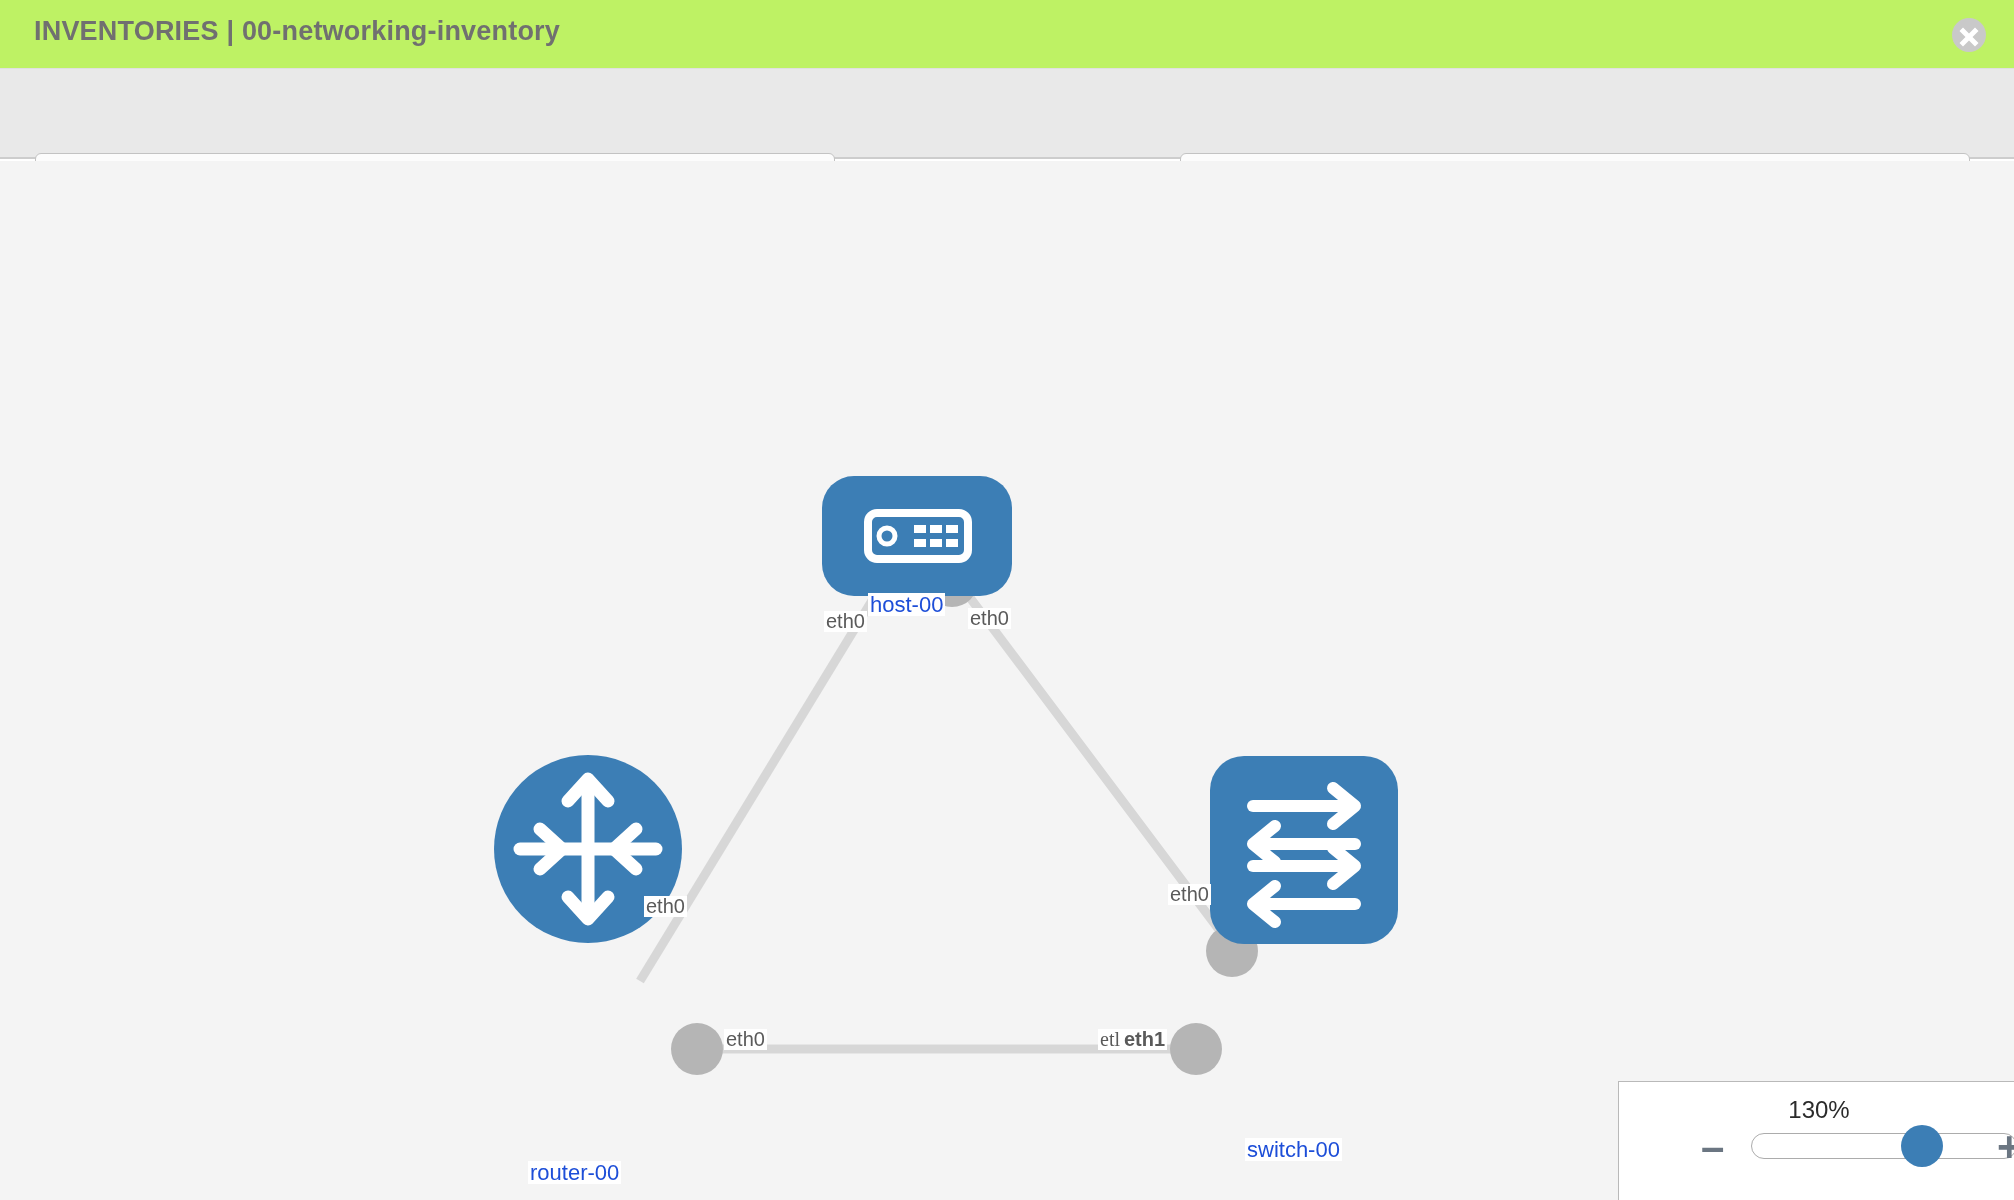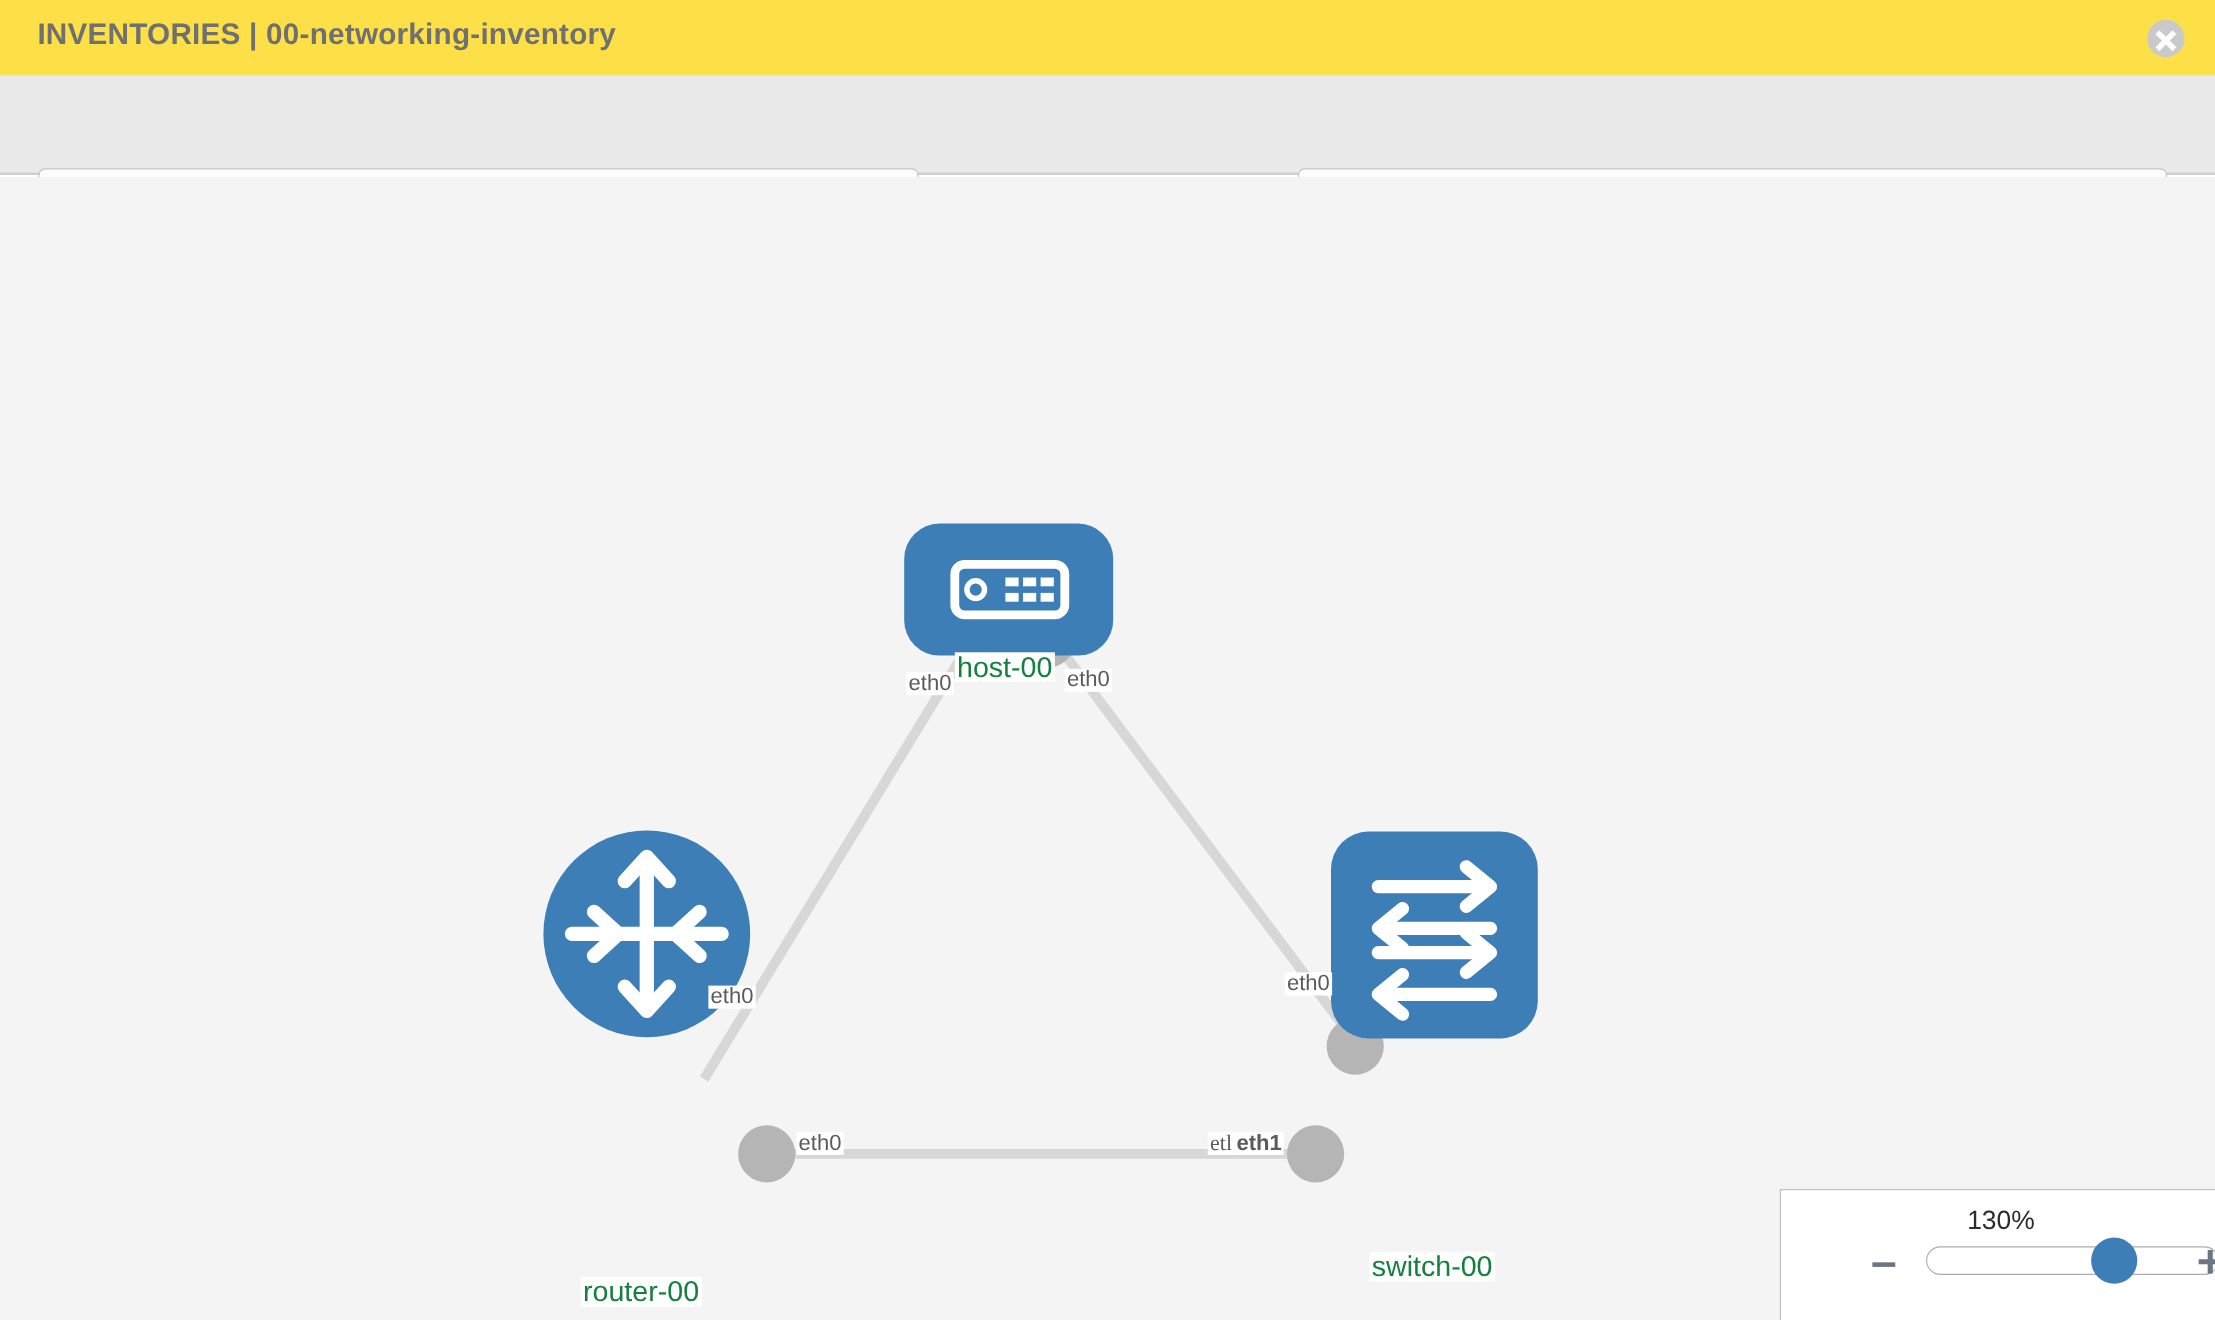--- a/index.html
+++ b/index.html
@@ -18,21 +18,21 @@
     height: 1200px;
     background: #ffffff;
   }
 
   
   .header {
     position: absolute;
     left: 0; top: 0;
     width: 2014px;
     height: 69px;
-    background: #fde047;
+    background: #bef264;
     border-bottom: 1px solid #e0e0e0;
   }
   .header-title {
     position: absolute;
     left: 34px;
     top: 16px;
     font-size: 27px;
     font-weight: bold;
     color: #707070;
     letter-spacing: 0.2px;
@@ -130,22 +130,22 @@
   .topo-svg {
     position: absolute;
     left: 0; top: 0;
     width: 2014px;
     height: 1039px;
   }
 
   
   .nd-label {
     position: absolute;
-    font-size: 26px;
-    color: #15803d;
+    font-size: 22px;
+    color: #1d4ed8;
     background: #ffffff;
     white-space: nowrap;
     line-height: 1.05;
     padding: 0 2px;
   }
   .if-label {
     position: absolute;
     font-size: 20px;
     color: #5a5a5a;
     background: #ffffff;

